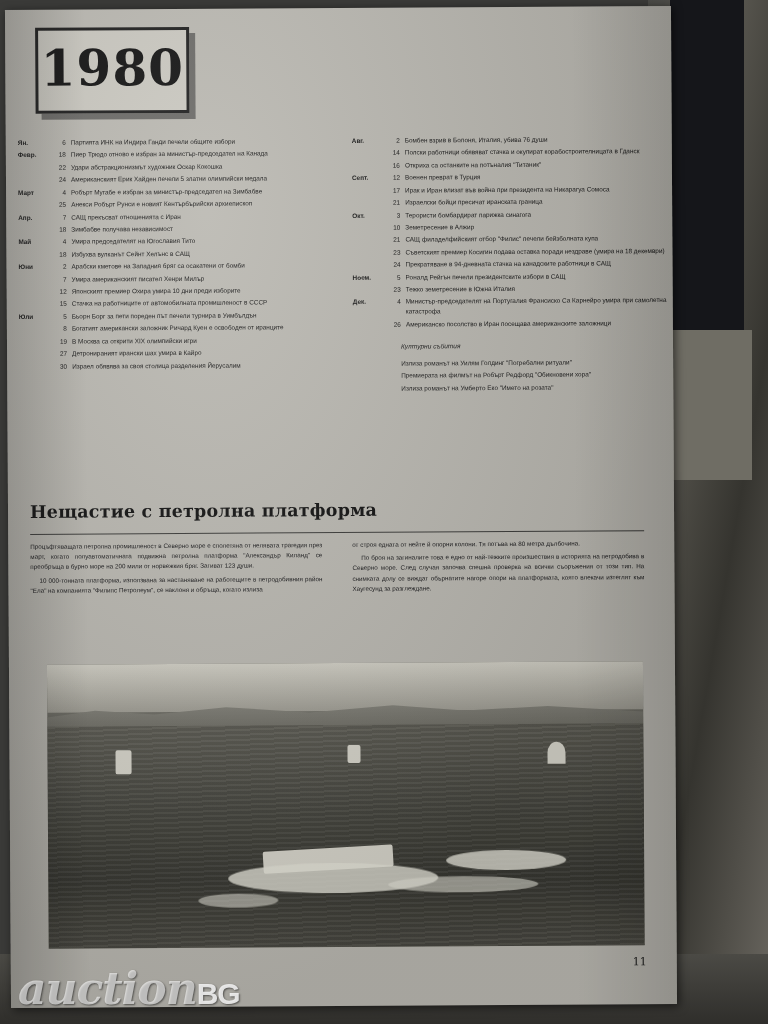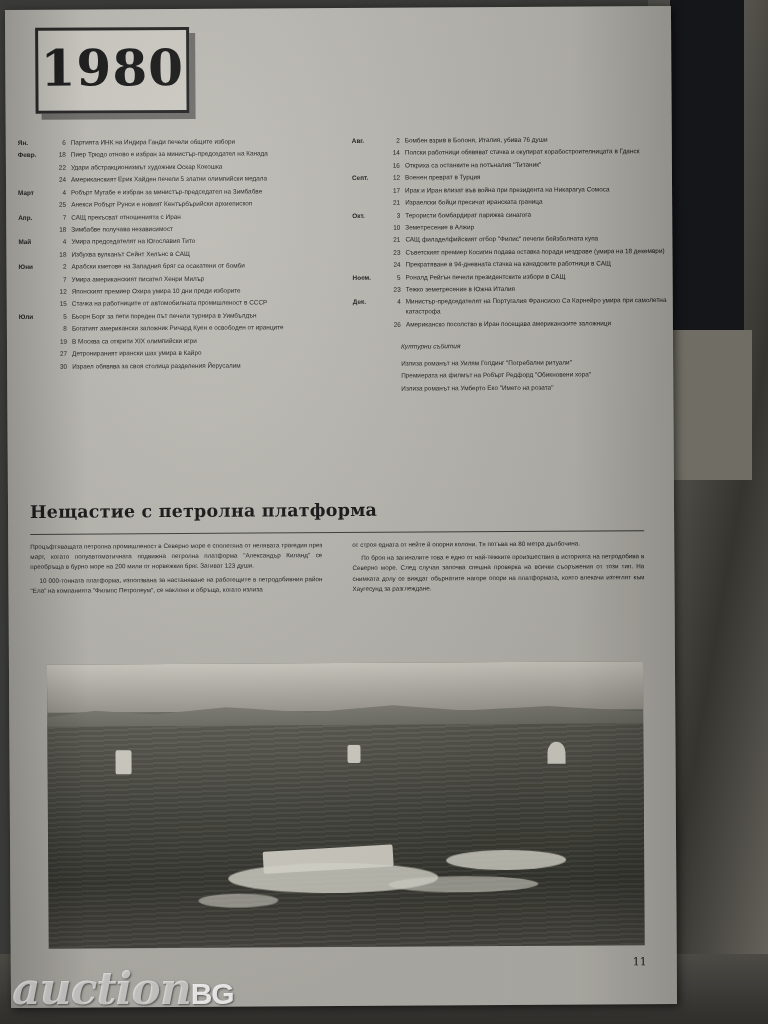--- a/index.html
+++ b/index.html
@@ -220,21 +220,21 @@
     position: absolute;
     right: 30px;
     bottom: 36px;
     font-family: "DejaVu Serif", serif;
     font-size: 11px;
     color: #1a1a1a;
   }
   
   .watermark {
     position: absolute;
-    left: 12px;
+    left: 18px;
     bottom: 10px;
     font-family: "DejaVu Serif", serif;
     font-size: 44px;
     font-style: italic;
     font-weight: 700;
     color: rgba(255,255,255,.62);
     text-shadow: 1px 1px 2px rgba(0,0,0,.5);
     letter-spacing: -1px;
   }
   .watermark .bg {

